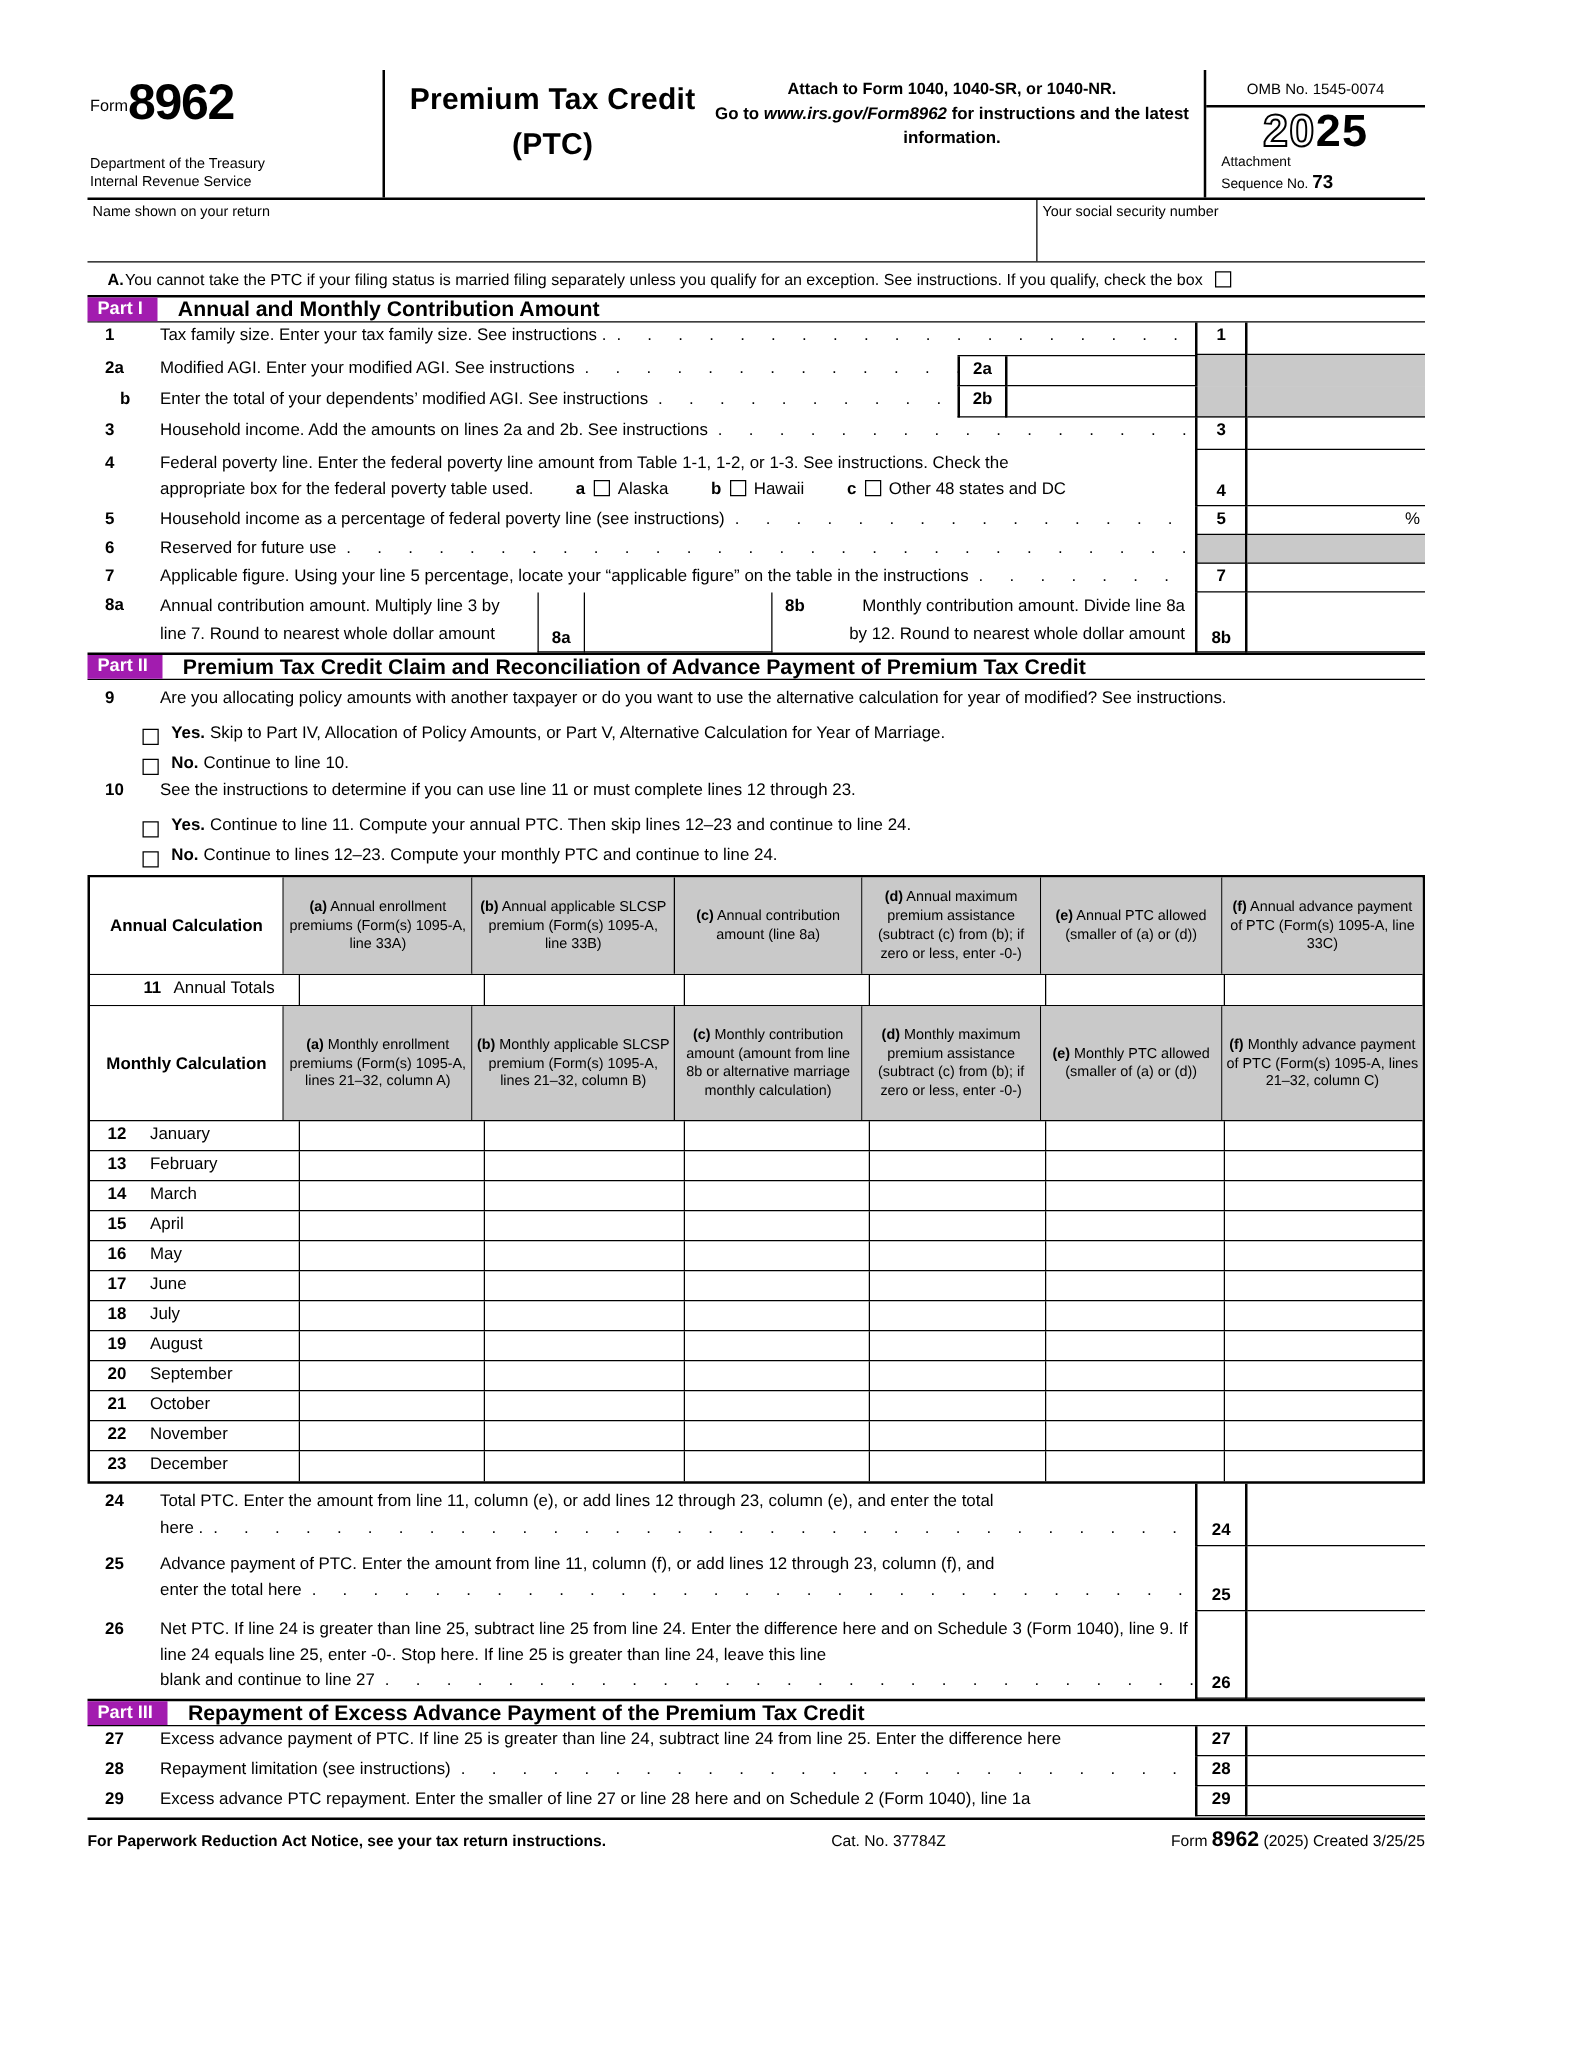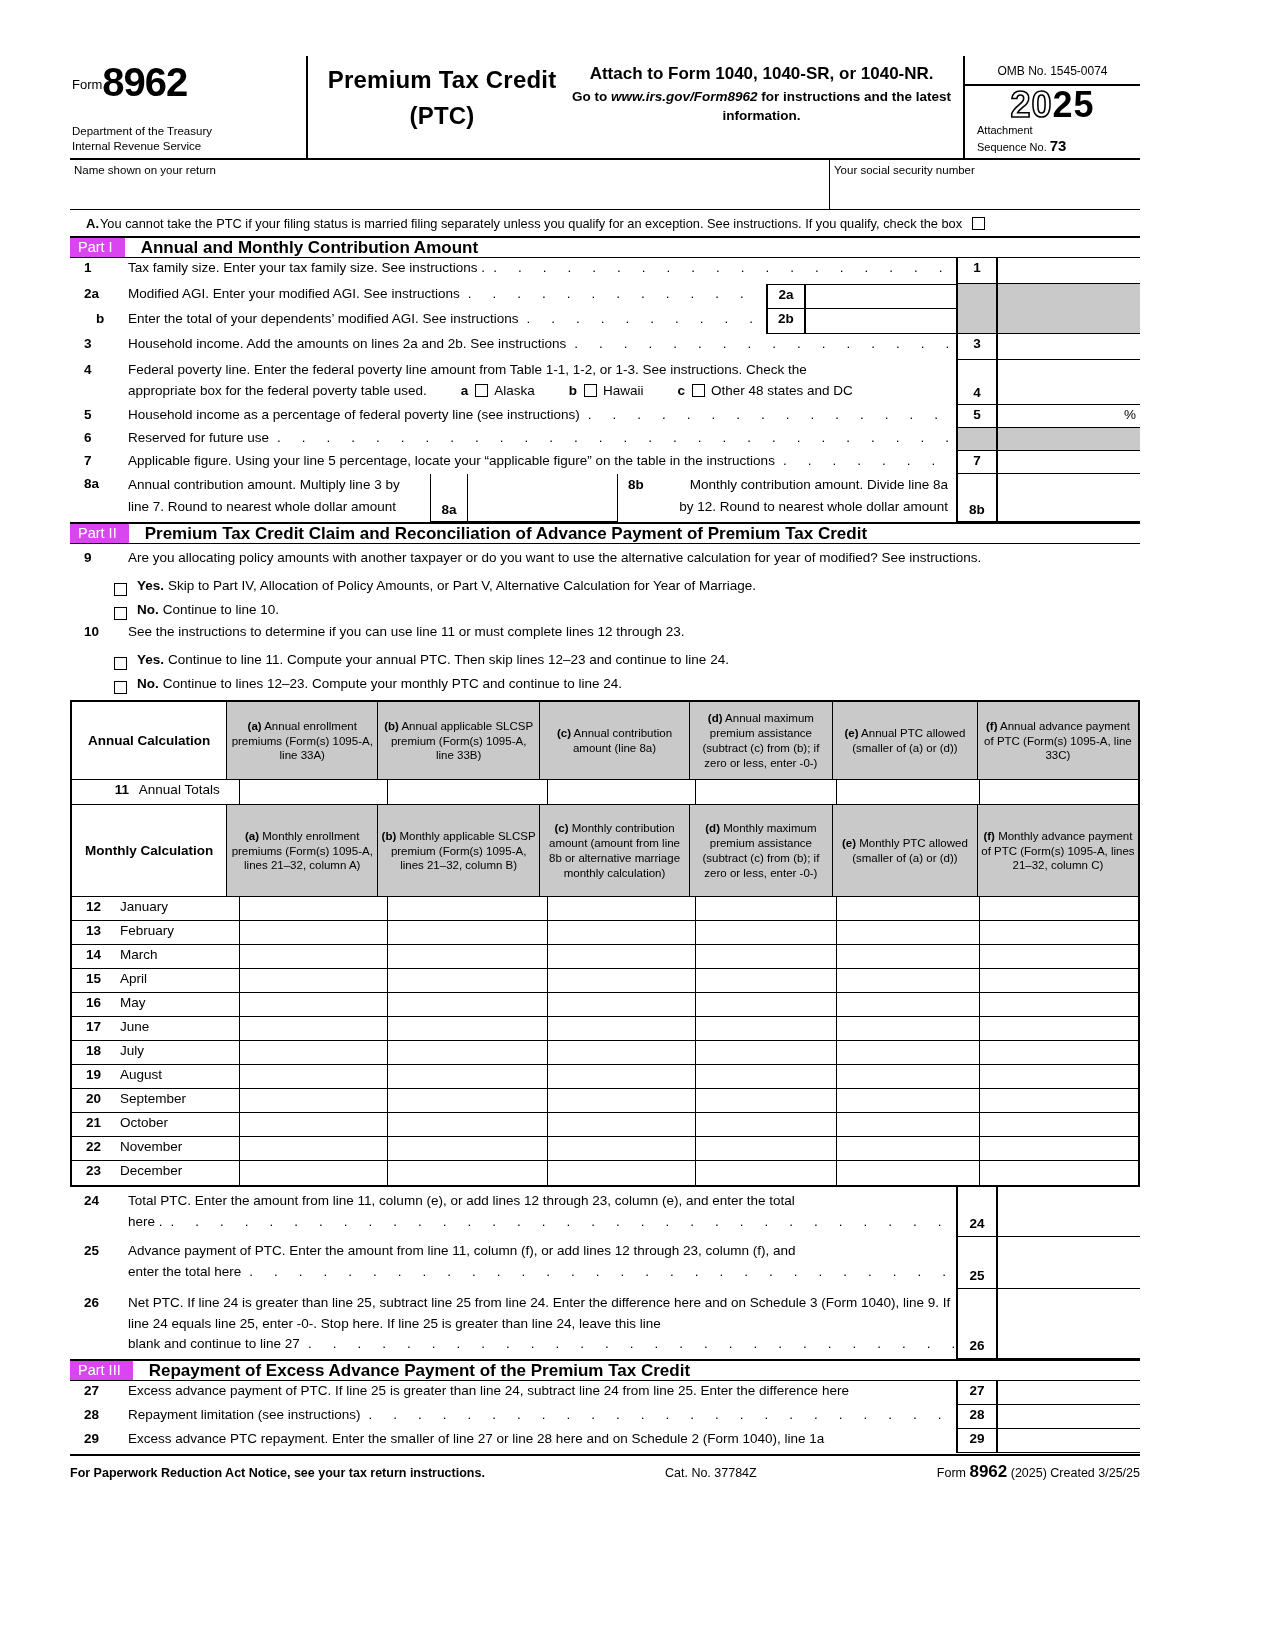--- a/index.html
+++ b/index.html
@@ -9,21 +9,21 @@
 
   
   .hdr { display:flex; border-bottom:2px solid #000; }
   .hdr-left { width:238px; border-right:2px solid #000; padding:8px 6px 2px 2px; display:flex; flex-direction:column; justify-content:space-between; }
   .form-big { display:flex; align-items:flex-end; }
   .form-word { font-size:13px; padding-bottom:6px; }
   .form-number { font-size:40px; font-weight:bold; letter-spacing:-1px; line-height:0.9; }
   .dept { font-size:11.5px; line-height:1.25; padding-bottom:3px; }
   .hdr-center { flex:1; text-align:center; padding:6px 8px 4px 8px; display:flex; flex-direction:row; justify-content:space-between; }
   .form-title { font-size:24px; font-weight:bold; letter-spacing:0.2px; }
-  .attach-line { font-size:17px; font-weight:bold; line-height:1.45; }
+  .attach-line { font-size:13px; font-weight:bold; line-height:1.45; }
   .goto-line { font-size:13.5px; font-weight:bold; line-height:1.45; }
   .goto-line .lk { font-style:italic; }
   .hdr-right { width:177px; border-left:2px solid #000; display:flex; flex-direction:column; }
   .omb { font-size:12px; text-align:center; padding:6px 2px 4px 2px; border-bottom:2px solid #000; }
   .year { text-align:center; font-size:36px; font-weight:bold; line-height:1.05; letter-spacing:1px; }
   .y-outline { color:#fff; -webkit-text-stroke:1.6px #000; text-shadow:0 0 0 #000; }
   .attseq { font-size:11px; line-height:1.2; padding:0 0 3px 12px; }
   .attseq b { font-size:15px; }
 
   
@@ -31,21 +31,21 @@
   .id-name { flex:1; border-right:1.5px solid #000; font-size:11.5px; padding:2px 4px; }
   .id-ssn { width:310px; font-size:11.5px; padding:2px 4px; }
 
   
   .rowA { display:flex; align-items:center; padding:4px 0 3px 0; font-size:13px; }
   .rowA .na { width:30px; padding-left:16px; font-weight:bold; }
   .cbx { display:inline-block; width:13px; height:13px; border:1.5px solid #000; background:#fff; vertical-align:-2px; flex:none; }
 
   
   .partbar { display:flex; align-items:stretch; border-top:2px solid #000; border-bottom:1.5px solid #000; height:22px; }
-  .part-label { background:#d946ef; color:#fff; font-weight:normal; font-size:14.5px; padding:0 12px 0 8px; display:flex; align-items:center; }
+  .part-label { background:#a21caf; color:#fff; font-weight:bold; font-size:14.5px; padding:0 12px 0 8px; display:flex; align-items:center; }
   .part-title { font-weight:bold; font-size:17px; margin-left:16px; display:flex; align-items:center; }
 
   
   .frow { display:flex; align-items:stretch; }
   .numcol { width:58px; padding-left:14px; font-weight:bold; flex:none; }
   .numcol.sub { padding-left:26px; font-weight:bold; }
   .tcol { flex:1; display:flex; align-items:baseline; min-width:0; }
   .leader { flex:1 1 0; overflow:hidden; white-space:nowrap; letter-spacing:21px; padding-left:8px; min-width:0; }
   .rgroup { width:184px; flex:none; display:flex; align-items:stretch; }
   .rnum { width:42px; flex:none; border-left:2px solid #000; border-right:2px solid #000; border-bottom:1.5px solid #000; font-weight:bold; text-align:center; }

